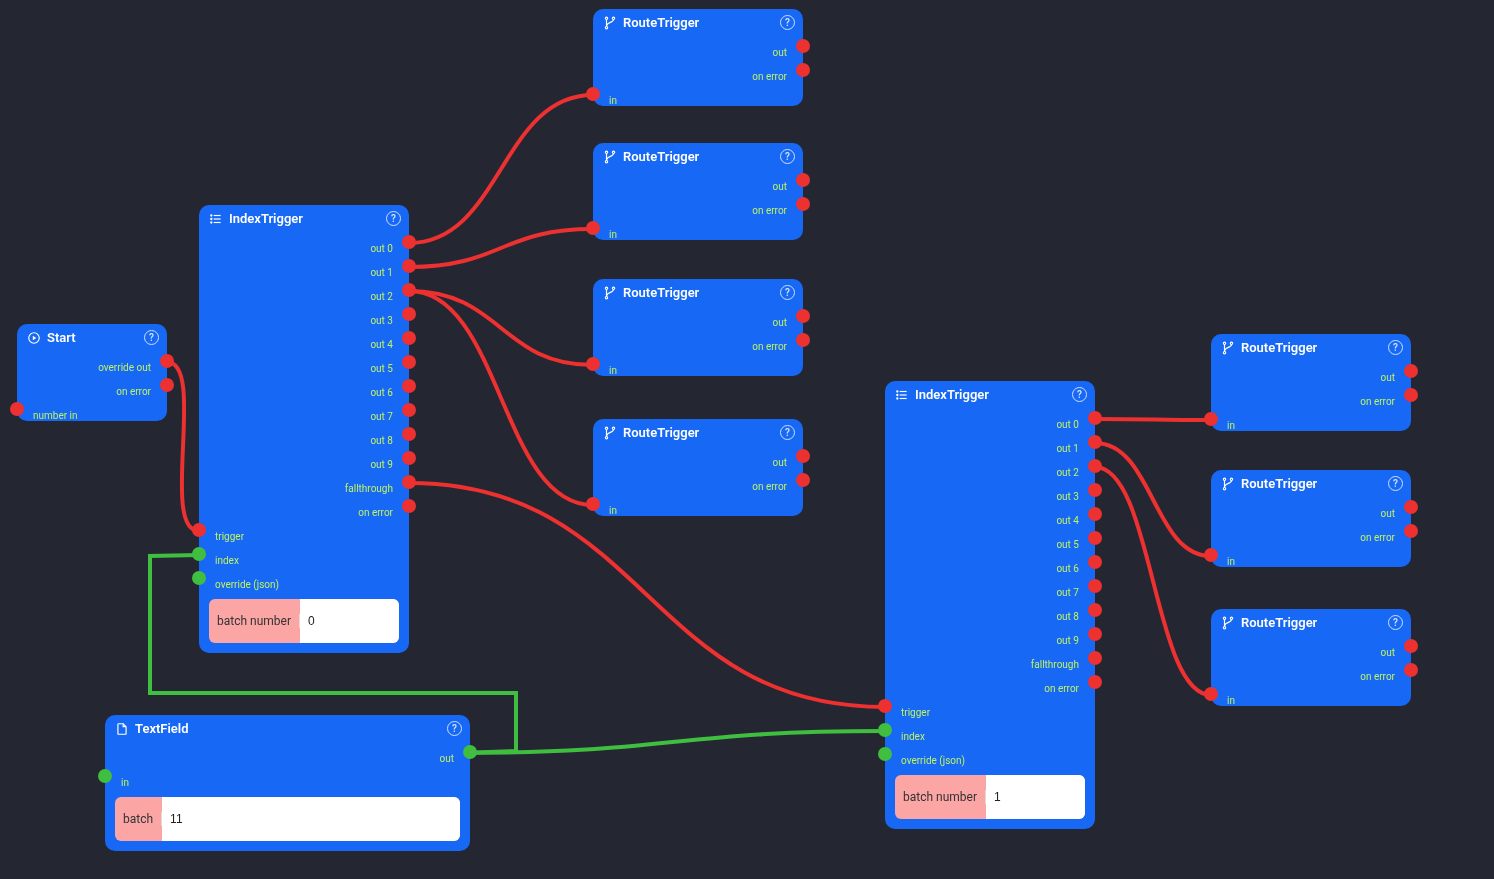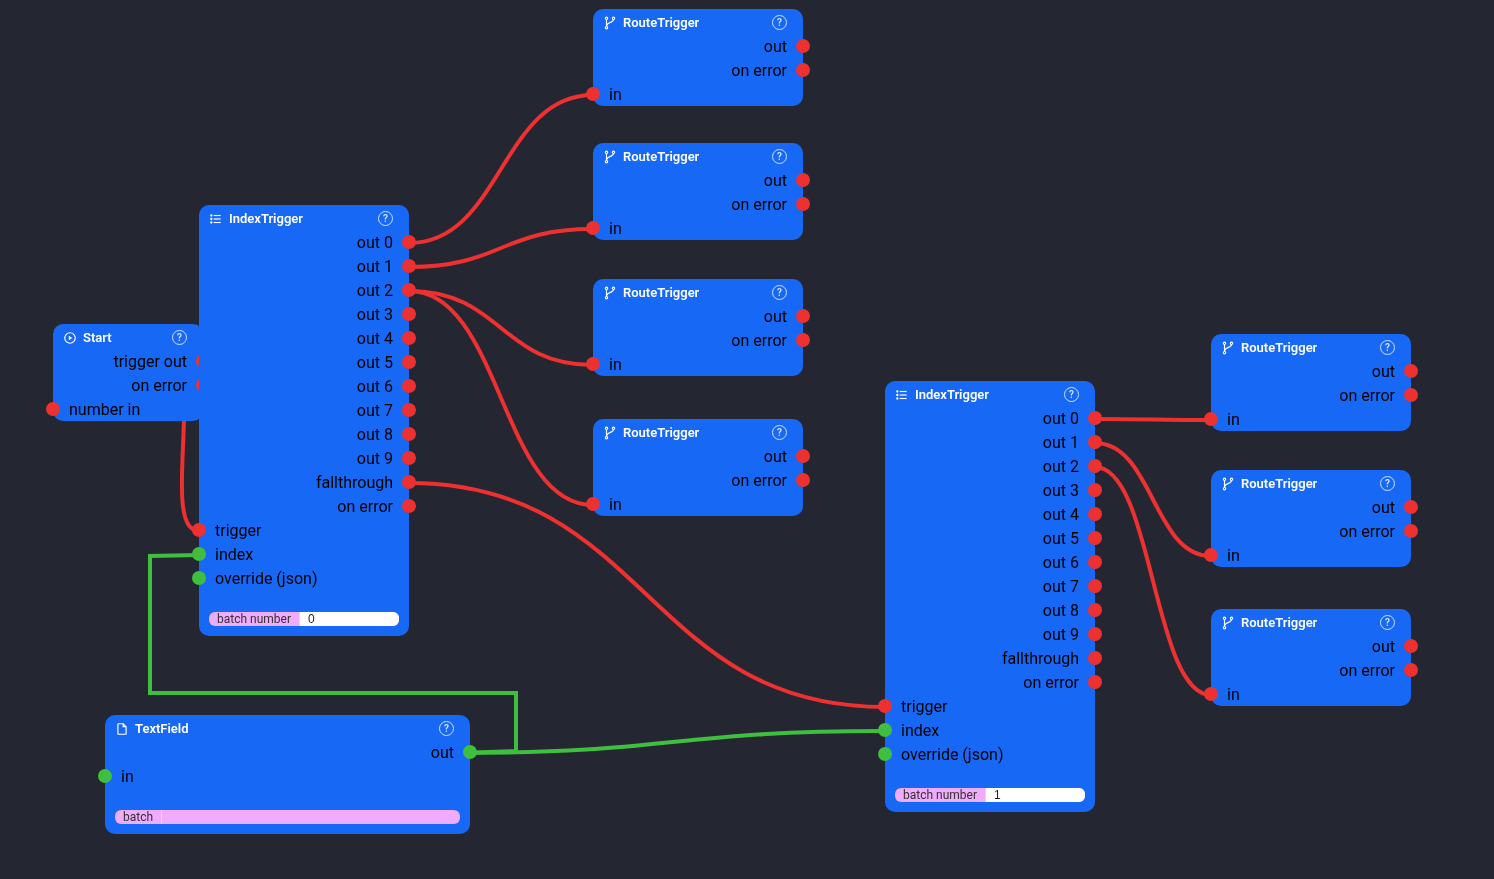--- a/index.html
+++ b/index.html
@@ -1,66 +1,66 @@
 <!DOCTYPE html>
 <html><head>
 <meta charset="utf-8">
 <style>
   html,body{margin:0;padding:0;width:1494px;height:879px;background:#242631;font-family:-apple-system,Segoe UI,Roboto,Helvetica,Arial,sans-serif;overflow:hidden}
   svg.edges{position:absolute;left:0;top:0;pointer-events:none}
   .node{position:absolute;background:#1668f5;border-radius:10px;color:#fff;}
-  .node-header{display:flex;align-items:center;justify-content:space-between;padding:6px 16px 4px 10px;font-size:13px;font-weight:600;}
+  .node-header{display:flex;align-items:center;justify-content:space-between;padding:6px 8px 4px 10px;font-size:13px;font-weight:600;}
   .node-header .title{display:flex;align-items:center;gap:6px}
   .help{width:15px;height:15px;border:1.5px solid #cfe0ff;border-radius:50%;display:flex;align-items:center;justify-content:center;font-size:10px;color:#cfe0ff;box-sizing:border-box;cursor:pointer}
   .icon{display:inline-flex;width:14px;height:14px;color:#fff}
   .icon svg{width:14px;height:14px}
-  .row{display:flex;align-items:center;height:24px;font-size:16px;color:#000000;position:relative}
+  .row{display:flex;align-items:flex-end;height:24px;font-size:10px;color:#bef264;position:relative}
   .row.out{justify-content:flex-end;padding-right:16px}
   .row.in{justify-content:flex-start;padding-left:16px}
   .port{position:absolute;width:14px;height:14px;border-radius:50%;top:50%;transform:translateY(-50%);cursor:crosshair}
   .row.out .port{right:-7px}
   .row.in .port{left:-7px}
   .port.red{background:#ed3030}
   .port.green{background:#3fbe3f}
-  .field-row{display:flex;align-items:center;gap:0;margin:22px 10px 10px 10px;background:#f0abfc;border-radius:6px;height:14px;overflow:hidden;font-size:12px}
+  .field-row{display:flex;align-items:center;gap:0;margin:9px 10px 10px 10px;background:#fca5a5;border-radius:6px;height:44px;overflow:hidden;font-size:12px}
   .field-row .lbl{color:#333;padding:0 8px;border-right:1px solid #ddd;white-space:nowrap}
   .field-row input{border:0;outline:0;padding:0 8px;font-size:12px;color:#222;flex:1;height:100%;background:#fff}
 </style>
 </head>
 <body>
 
 <svg class="edges" width="1494" height="879">
     <path d="M 167 362 C 207 362 159 531 199 531" stroke="#ed3030" stroke-width="4" fill="none" stroke-linecap="round"></path>
     <path d="M 409 243 C 501 243 501 95 593 95" stroke="#ed3030" stroke-width="4" fill="none" stroke-linecap="round"></path>
     <path d="M 409 267 C 501 267 501 229 593 229" stroke="#ed3030" stroke-width="4" fill="none" stroke-linecap="round"></path>
     <path d="M 409 291 C 501 291 501 365 593 365" stroke="#ed3030" stroke-width="4" fill="none" stroke-linecap="round"></path>
     <path d="M 409 291 C 501 291 501 505 593 505" stroke="#ed3030" stroke-width="4" fill="none" stroke-linecap="round"></path>
     <path d="M 409 483 C 647 483 647 707 885 707" stroke="#ed3030" stroke-width="4" fill="none" stroke-linecap="round"></path>
     <path d="M 1095 419 C 1153 419 1153 420 1211 420" stroke="#ed3030" stroke-width="4" fill="none" stroke-linecap="round"></path>
     <path d="M 1095 443 C 1153 443 1153 556 1211 556" stroke="#ed3030" stroke-width="4" fill="none" stroke-linecap="round"></path>
     <path d="M 1095 467 C 1153 467 1153 695 1211 695" stroke="#ed3030" stroke-width="4" fill="none" stroke-linecap="round"></path>
     <path d="M 460 753 L 516 751 L 516 693 L 150 693 L 150 556 L 199 555" stroke="#3fbe3f" stroke-width="4" fill="none" stroke-linecap="round"></path>
     <path d="M 460 753 C 672.5 753 672.5 731 885 731" stroke="#3fbe3f" stroke-width="4" fill="none" stroke-linecap="round"></path>
   </svg>
 <div id="canvas" style="position:absolute;left:0;top:0;width:1494px;height:879px">
-    <div class="node" style="left: 17px; top: 324px; width: 150px; margin-left: 36px;">
+    <div class="node" style="left: 17px; top: 324px; width: 150px;">
       <div class="node-header">
         <span class="title">
           <span class="icon">
             <svg viewBox="0 0 24 24" fill="none" stroke="currentColor" stroke-width="2">
               <circle cx="12" cy="12" r="9"></circle>
               <path d="M10 8l6 4-6 4V8z" fill="currentColor" stroke="none"></path>
             </svg>
           </span>
           <span>Start</span>
         </span>
         <span class="help">?</span>
       </div>
       <div class="row out">
-        <span>trigger out</span>
+        <span>override out</span>
         <span class="port red"></span>
       </div>
       <div class="row out">
         <span>on error</span>
         <span class="port red"></span>
       </div>
       <div class="row in">
         <span class="port red"></span>
         <span>number in</span>
       </div>
@@ -448,15 +448,16 @@
       <div class="row out">
         <span>out</span>
         <span class="port green"></span>
       </div>
       <div class="row in">
         <span class="port green"></span>
         <span>in</span>
       </div>
       <div class="field-row">
         <span class="lbl">batch</span>
+        <input value="11" style="">
       </div>
     </div>
   </div>
 
 </body></html>

